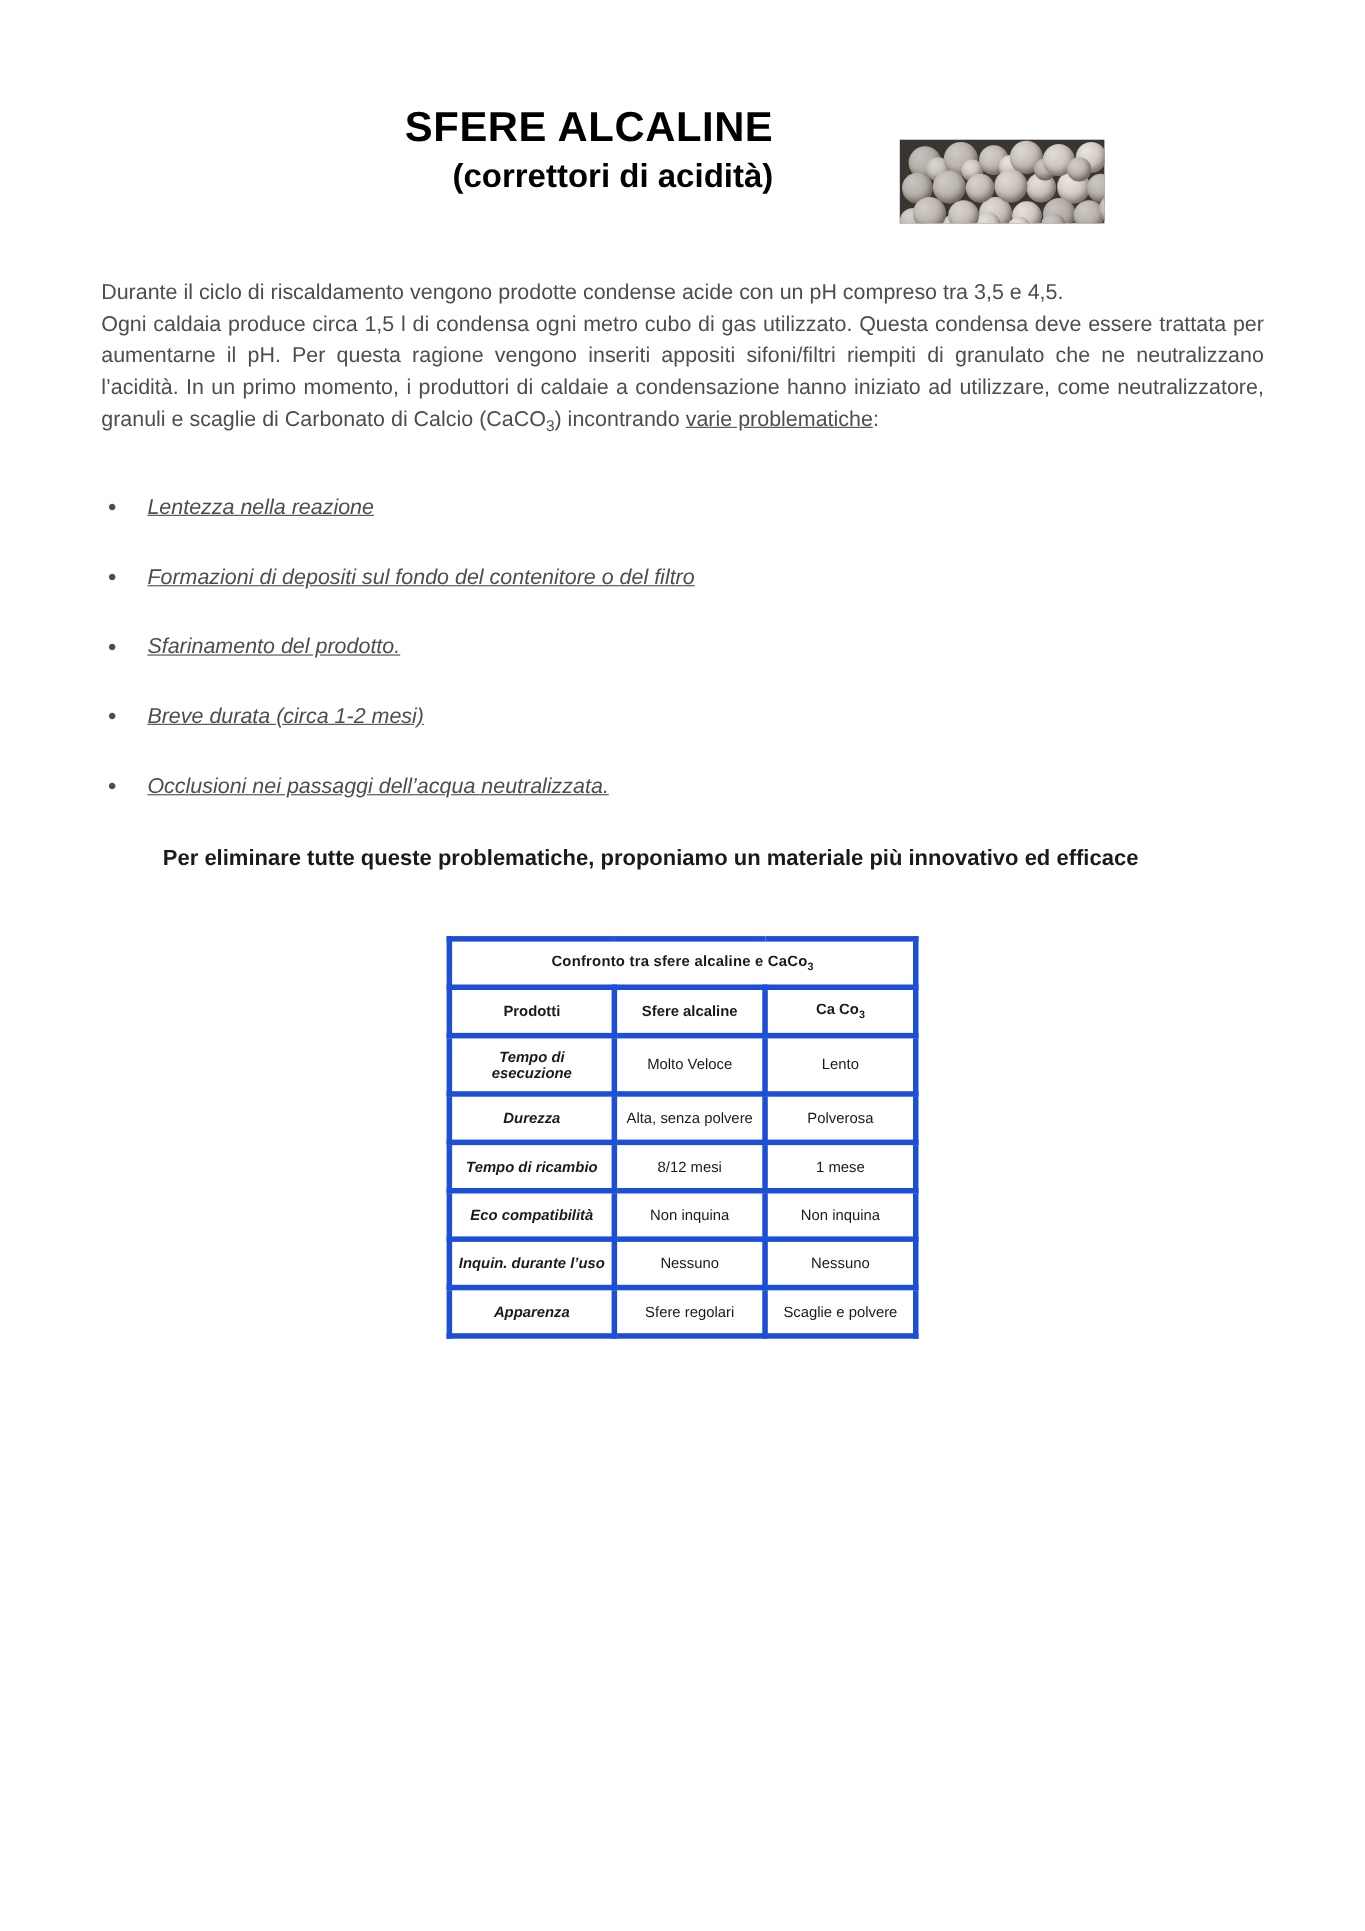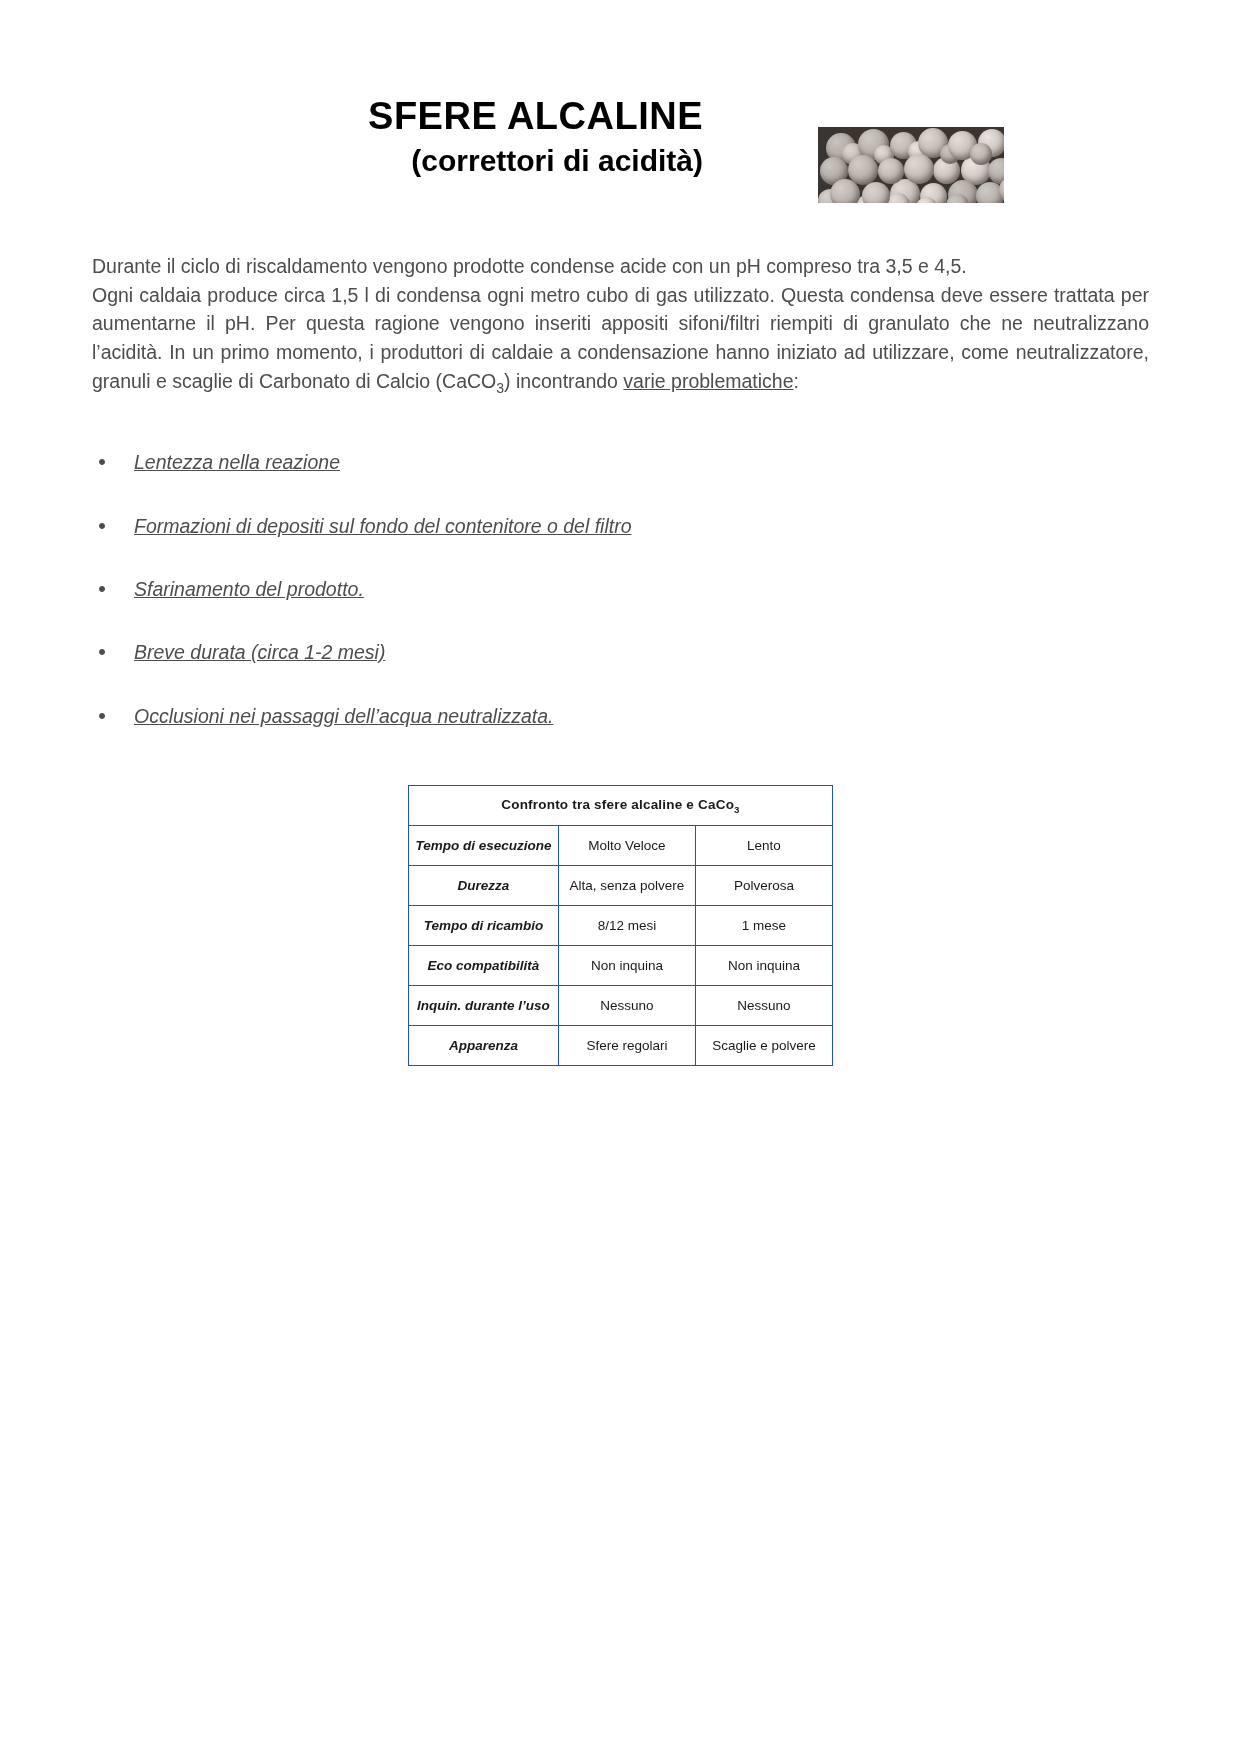--- a/index.html
+++ b/index.html
@@ -147,21 +147,21 @@
     display: flex;
     justify-content: center;
   }
   table.compare {
     border-collapse: collapse;
     width: 424px;
     table-layout: fixed;
     font-family: "Liberation Sans", "DejaVu Sans", sans-serif;
   }
   table.compare td {
-    border: 1px solid #1d4ed8;
+    border: 5px solid #1d4ed8;
     padding: 9px 6px;
     text-align: center;
     vertical-align: middle;
     font-size: 13.5px;
     color: #1a1a1a;
     height: 21px;
   }
   td.tbl-caption {
     font-weight: bold;
     color: #c00000;
@@ -246,33 +246,39 @@
   </div>
 
   <ul class="issues">
     <li>Lentezza nella reazione</li>
     <li>Formazioni di depositi sul fondo del contenitore o del filtro</li>
     <li>Sfarinamento del prodotto.</li>
     <li>Breve durata (circa 1-2 mesi)</li>
     <li>Occlusioni nei passaggi dell’acqua neutralizzata.</li>
   </ul>
 
+  <p class="callout">Per eliminare tutte queste problematiche, proponiamo un materiale più innovativo ed efficace</p>
 
   <div class="table-wrap">
     <table class="compare">
       <colgroup>
         <col class="col-a">
           <col class="col-b">
           <col class="col-c">
       </colgroup>
       <tbody>
         <tr>
           <td class="tbl-caption" colspan="3"><span>Confronto tra sfere alcaline e CaCo</span><sub>3</sub></td>
         </tr>
         <tr>
+          <td class="hdr-left">Prodotti</td>
+          <td class="hdr-red">Sfere alcaline</td>
+          <td class="hdr-red"><span>Ca Co</span><sub>3</sub></td>
+        </tr>
+        <tr>
           <td class="row-label">Tempo di esecuzione</td>
           <td class="cell-val">Molto Veloce</td>
           <td class="cell-val">Lento</td>
         </tr>
         <tr>
           <td class="row-label">Durezza</td>
           <td class="cell-val">Alta, senza polvere</td>
           <td class="cell-val">Polverosa</td>
         </tr>
         <tr>

